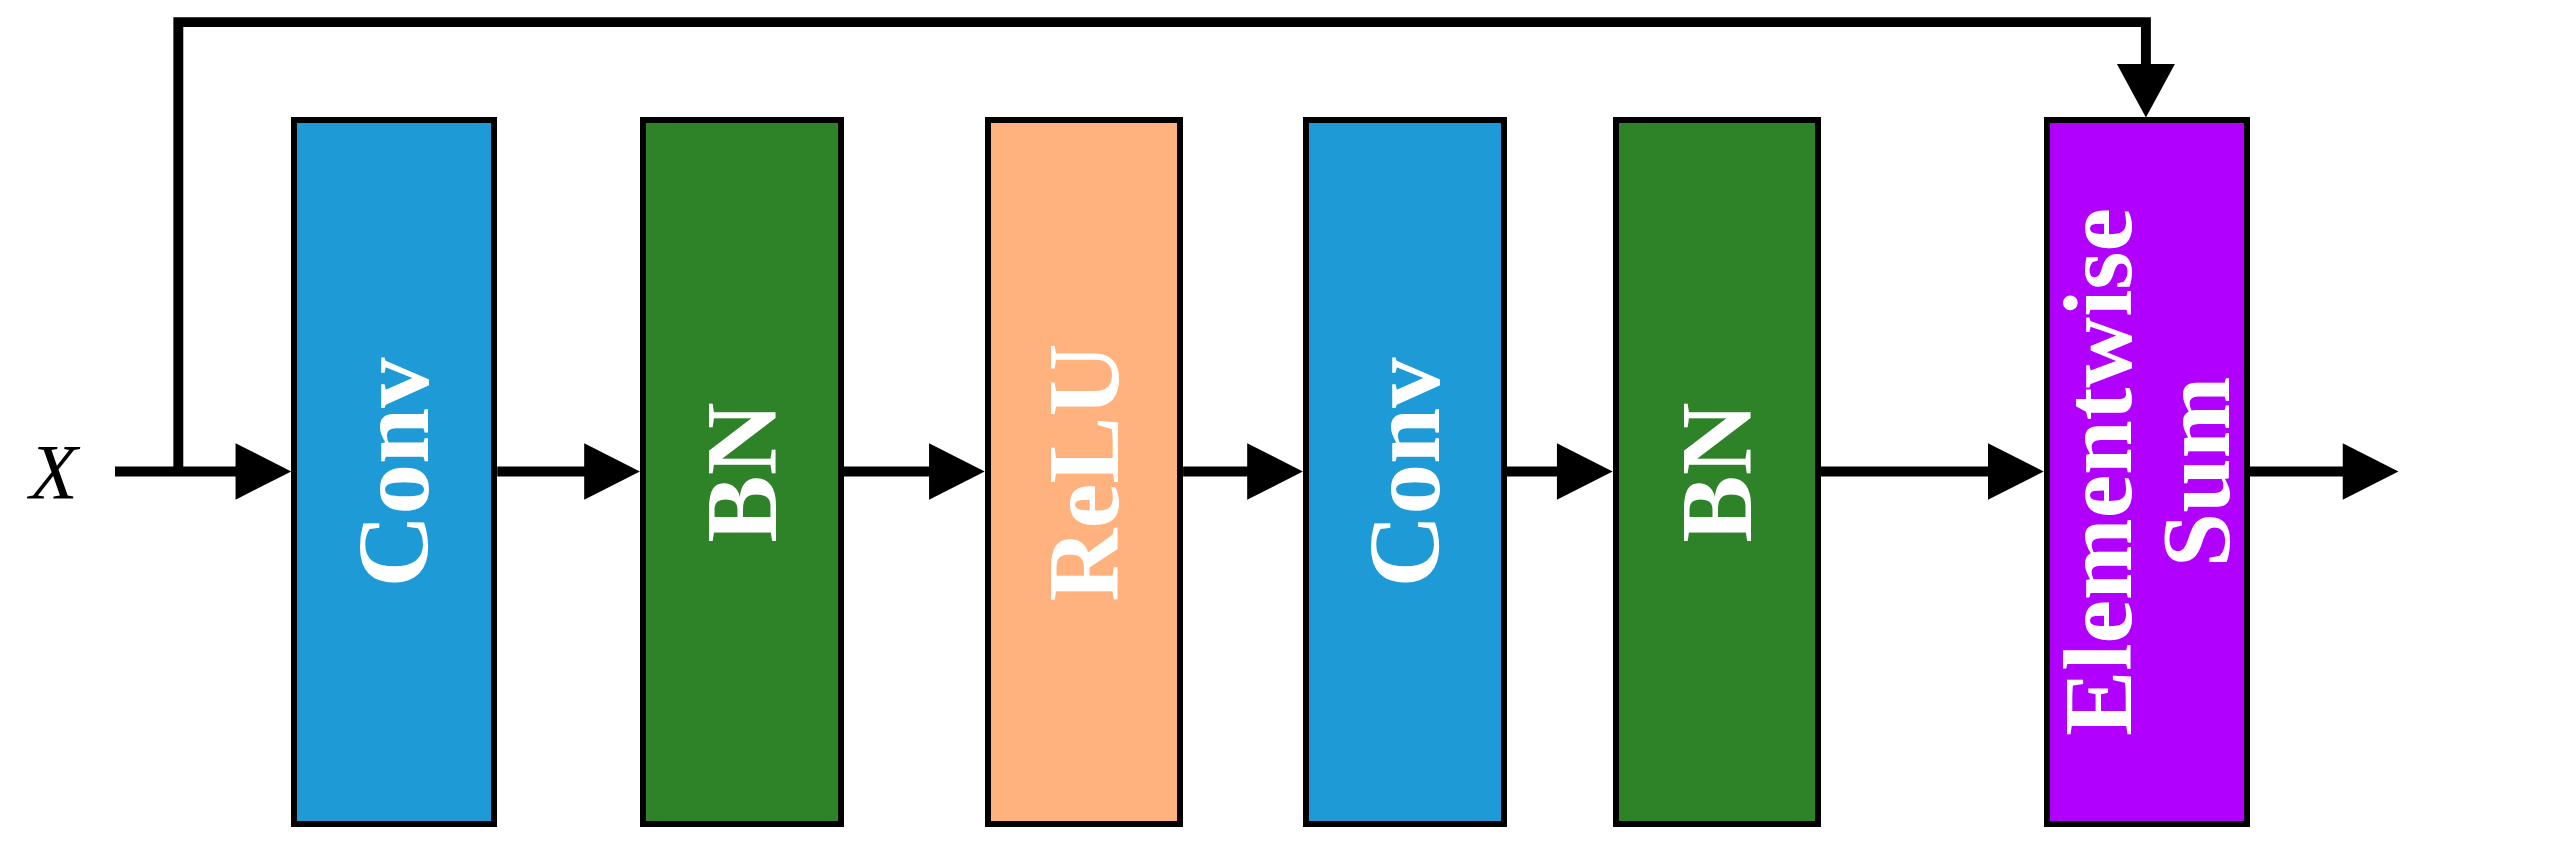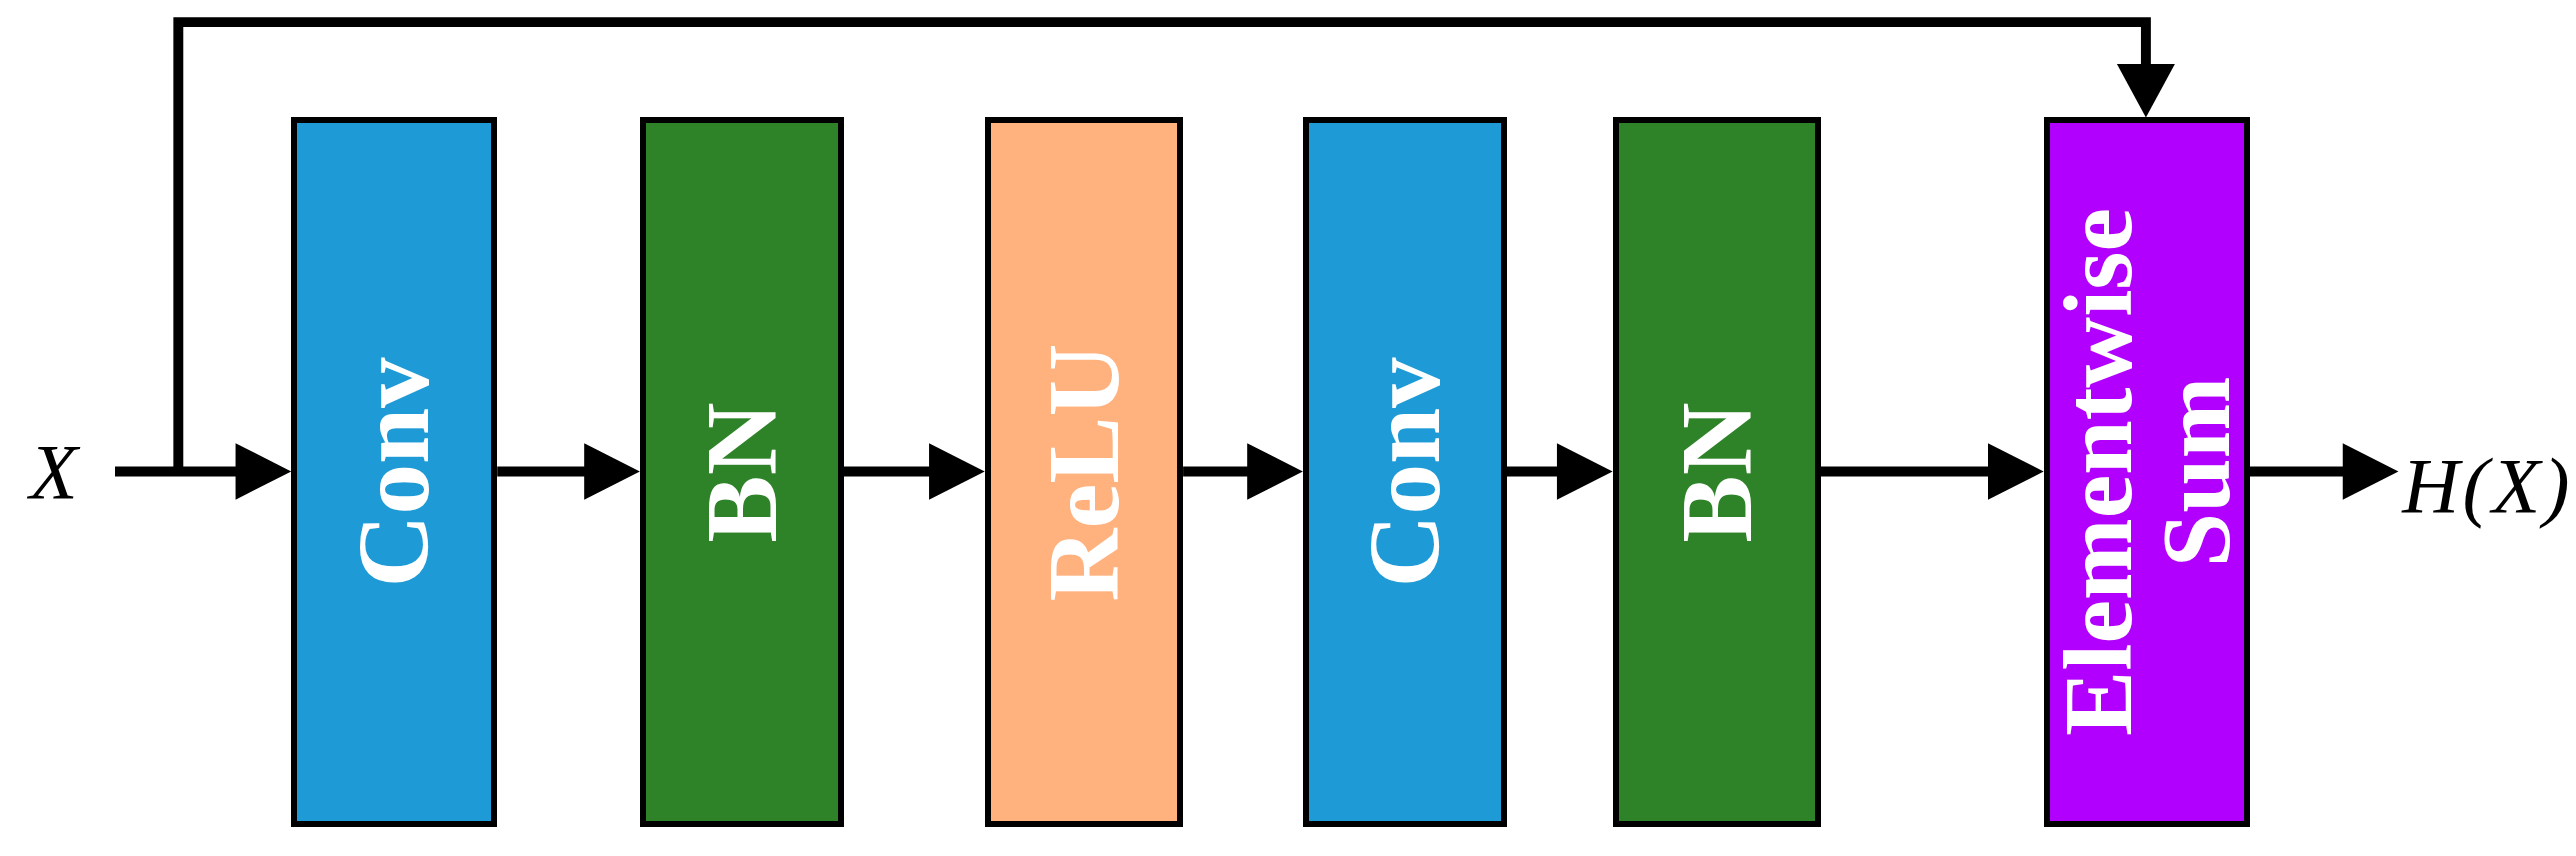--- a/index.html
+++ b/index.html
@@ -103,21 +103,20 @@
     <polygon points="2113,618 2040,581 2040,655"></polygon>
 
     <line x1="2385" y1="618" x2="2610" y2="618"></line>
     <polygon points="2678,618 2605,581 2605,655"></polygon>
 
     <line x1="2948" y1="618" x2="3076" y2="618"></line>
     <polygon points="3143,618 3070,581 3070,655"></polygon>
   </svg>
 
   <div class="math-label label-x">X</div>
-  <div class="math-label label-hx">H(X)</div>
 
   <div class="block block-conv1" style="background-color: rgb(30, 154, 214);">
     <span class="block-label">Conv</span>
   </div>
 
   <div class="block block-bn1" style="background-color: rgb(46, 130, 40);">
     <span class="block-label">BN</span>
   </div>
 
   <div class="block block-relu" style="background-color: rgb(255, 178, 125);">

